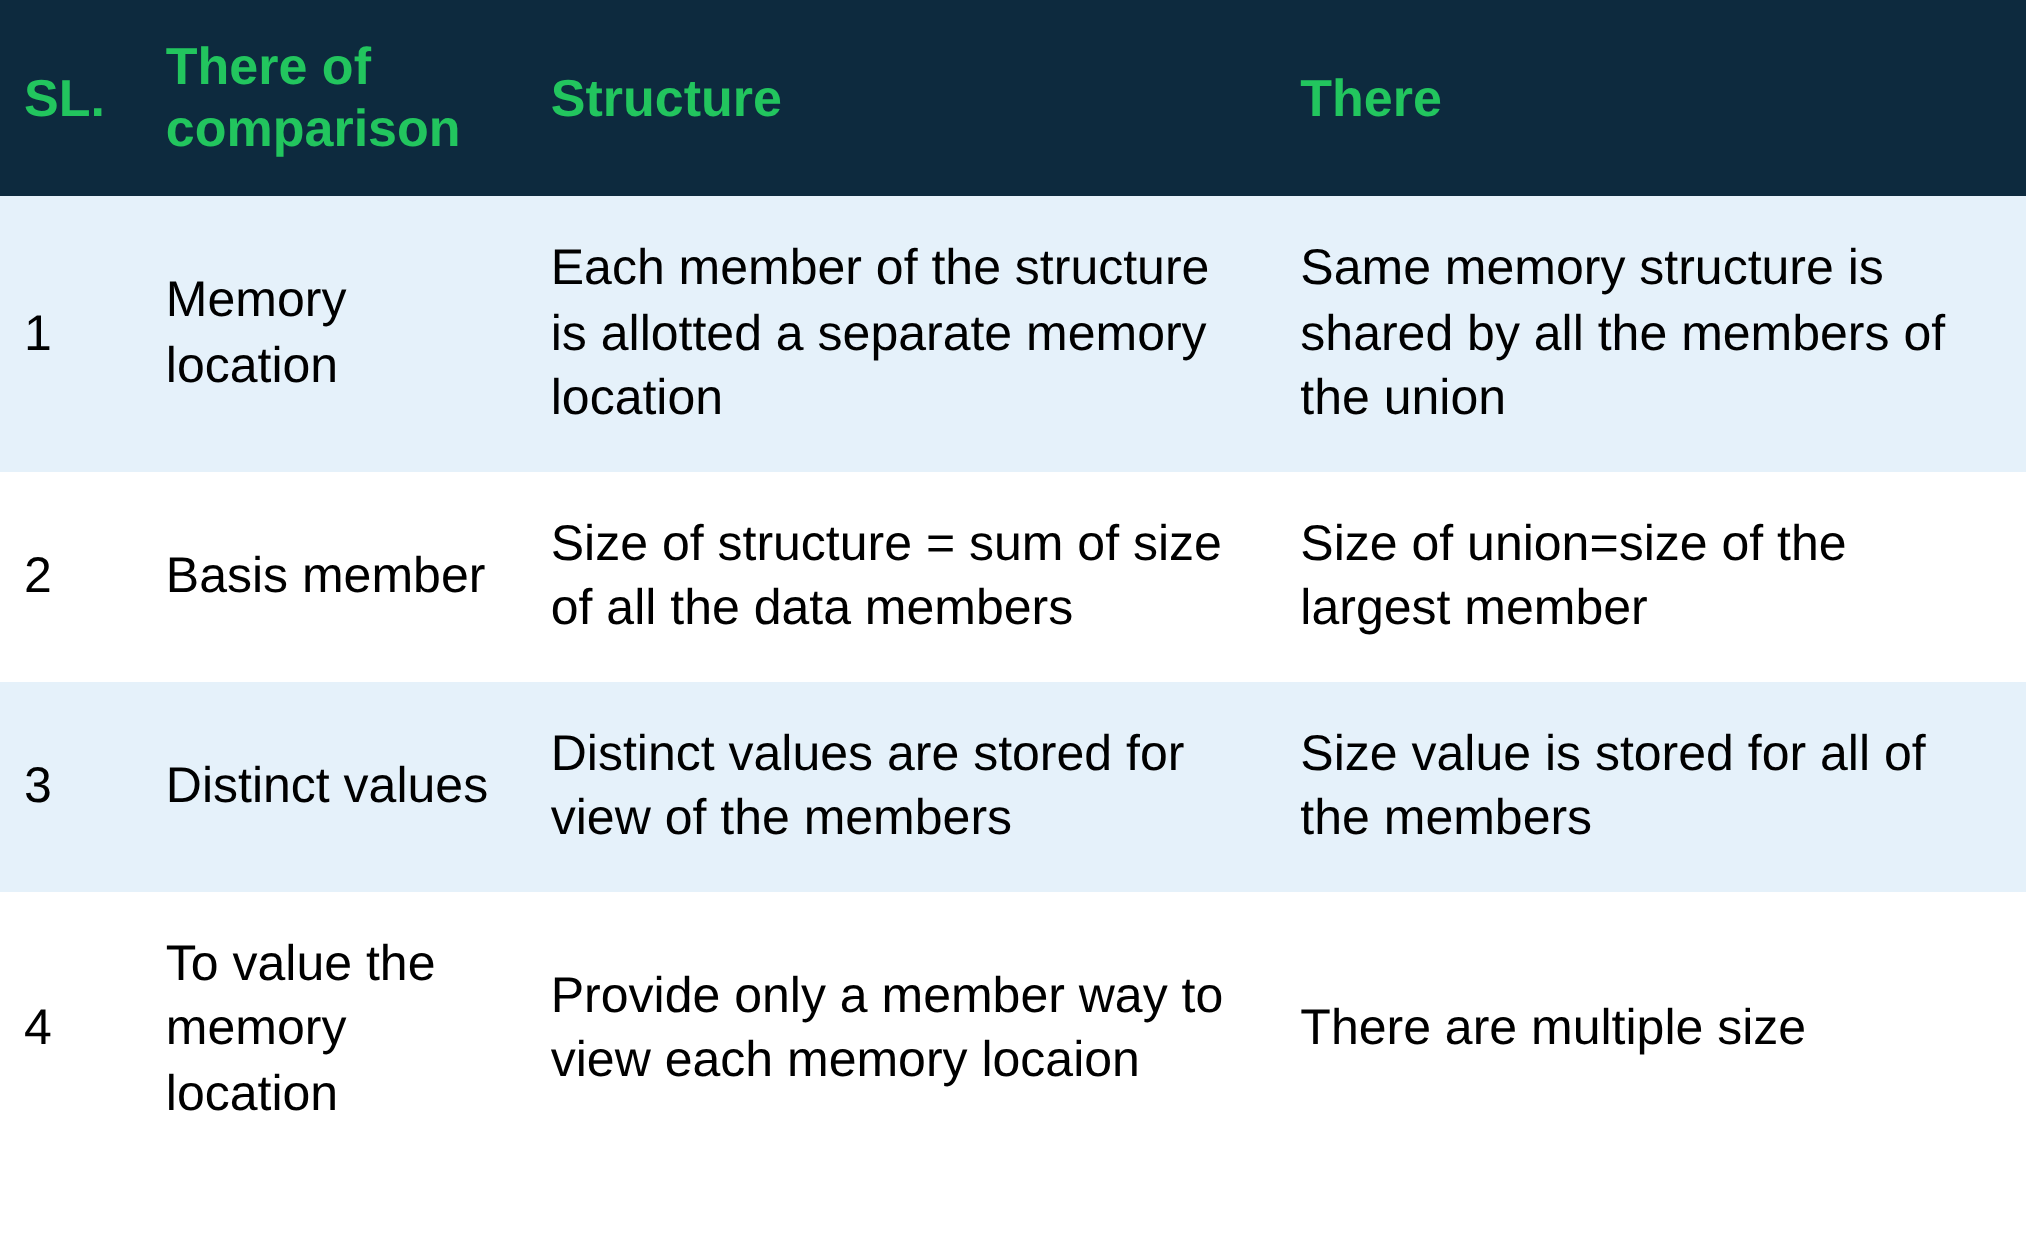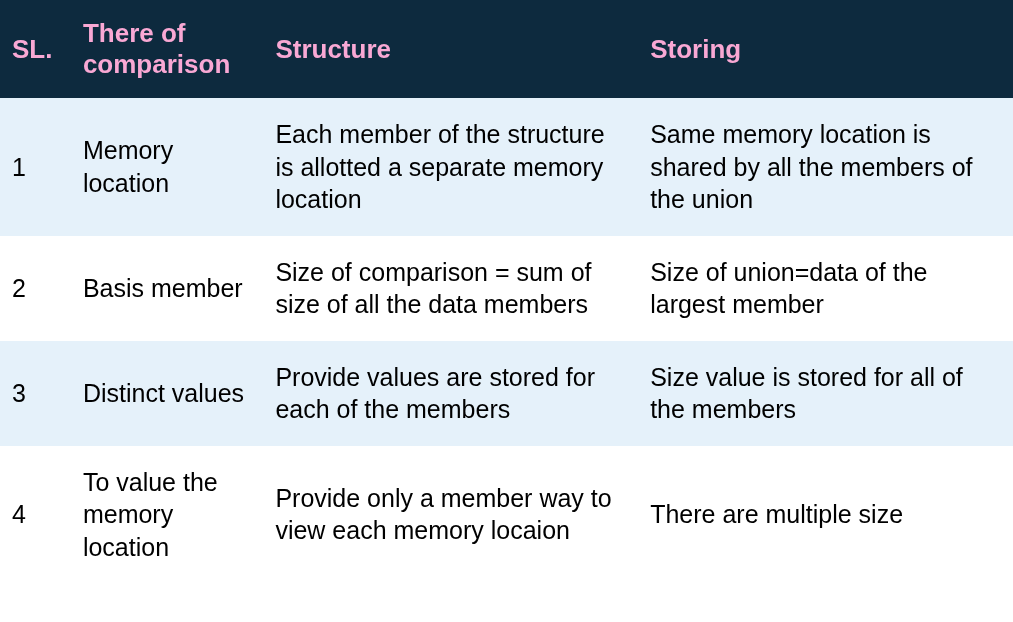--- a/index.html
+++ b/index.html
@@ -13,21 +13,21 @@
       width: 1013px;
       height: 622px;
     }
     table {
       width: 100%;
       border-collapse: collapse;
       table-layout: fixed;
     }
     thead tr {
       background-color: #0d2a3e;
-      color: #f9a8d4;
+      color: #22c55e;
     }
     thead th {
       text-align: left;
       padding: 18px 12px;
       font-size: 26px;
       font-weight: bold;
       vertical-align: middle;
     }
     tbody td {
       padding: 20px 12px;
@@ -55,40 +55,40 @@
     <col class="col-sl">
     <col class="col-basis">
     <col class="col-struct">
     <col class="col-union">
   </colgroup>
   <thead>
     <tr>
       <th>SL.</th>
       <th>There of comparison</th>
       <th>Structure</th>
-      <th>Storing</th>
+      <th>There</th>
     </tr>
   </thead>
   <tbody>
     <tr class="odd">
       <td>1</td>
       <td>Memory location</td>
       <td>Each member of the structure is allotted a separate memory location</td>
-      <td>Same memory location is shared by all the members of the union</td>
+      <td>Same memory structure is shared by all the members of the union</td>
     </tr>
     <tr class="even">
       <td>2</td>
       <td>Basis member</td>
-      <td>Size of comparison = sum of size of all the data members</td>
-      <td>Size of union=data of the largest member</td>
+      <td>Size of structure = sum of size of all the data members</td>
+      <td>Size of union=size of the largest member</td>
     </tr>
     <tr class="odd">
       <td>3</td>
       <td>Distinct values</td>
-      <td>Provide values are stored for each of the members</td>
+      <td>Distinct values are stored for view of the members</td>
       <td>Size value is stored for all of the members</td>
     </tr>
     <tr class="even">
       <td>4</td>
       <td>To value the memory location</td>
       <td>Provide only a member way to view each memory locaion</td>
       <td>There are multiple size</td>
     </tr>
   </tbody>
 </table>

